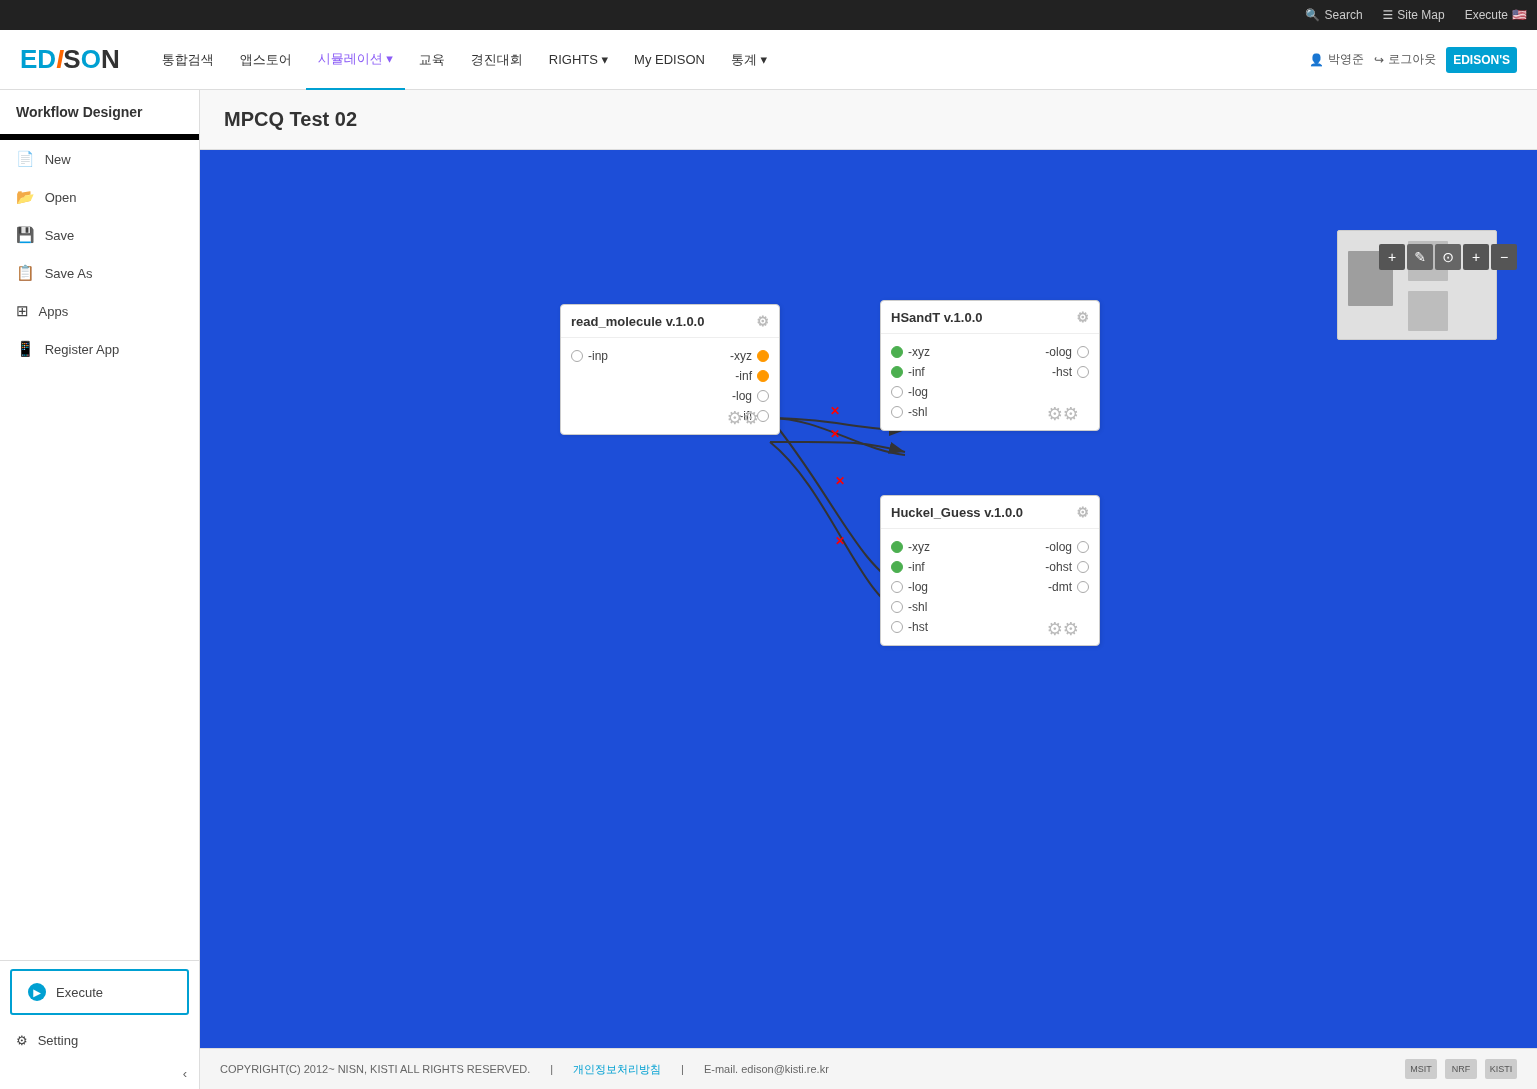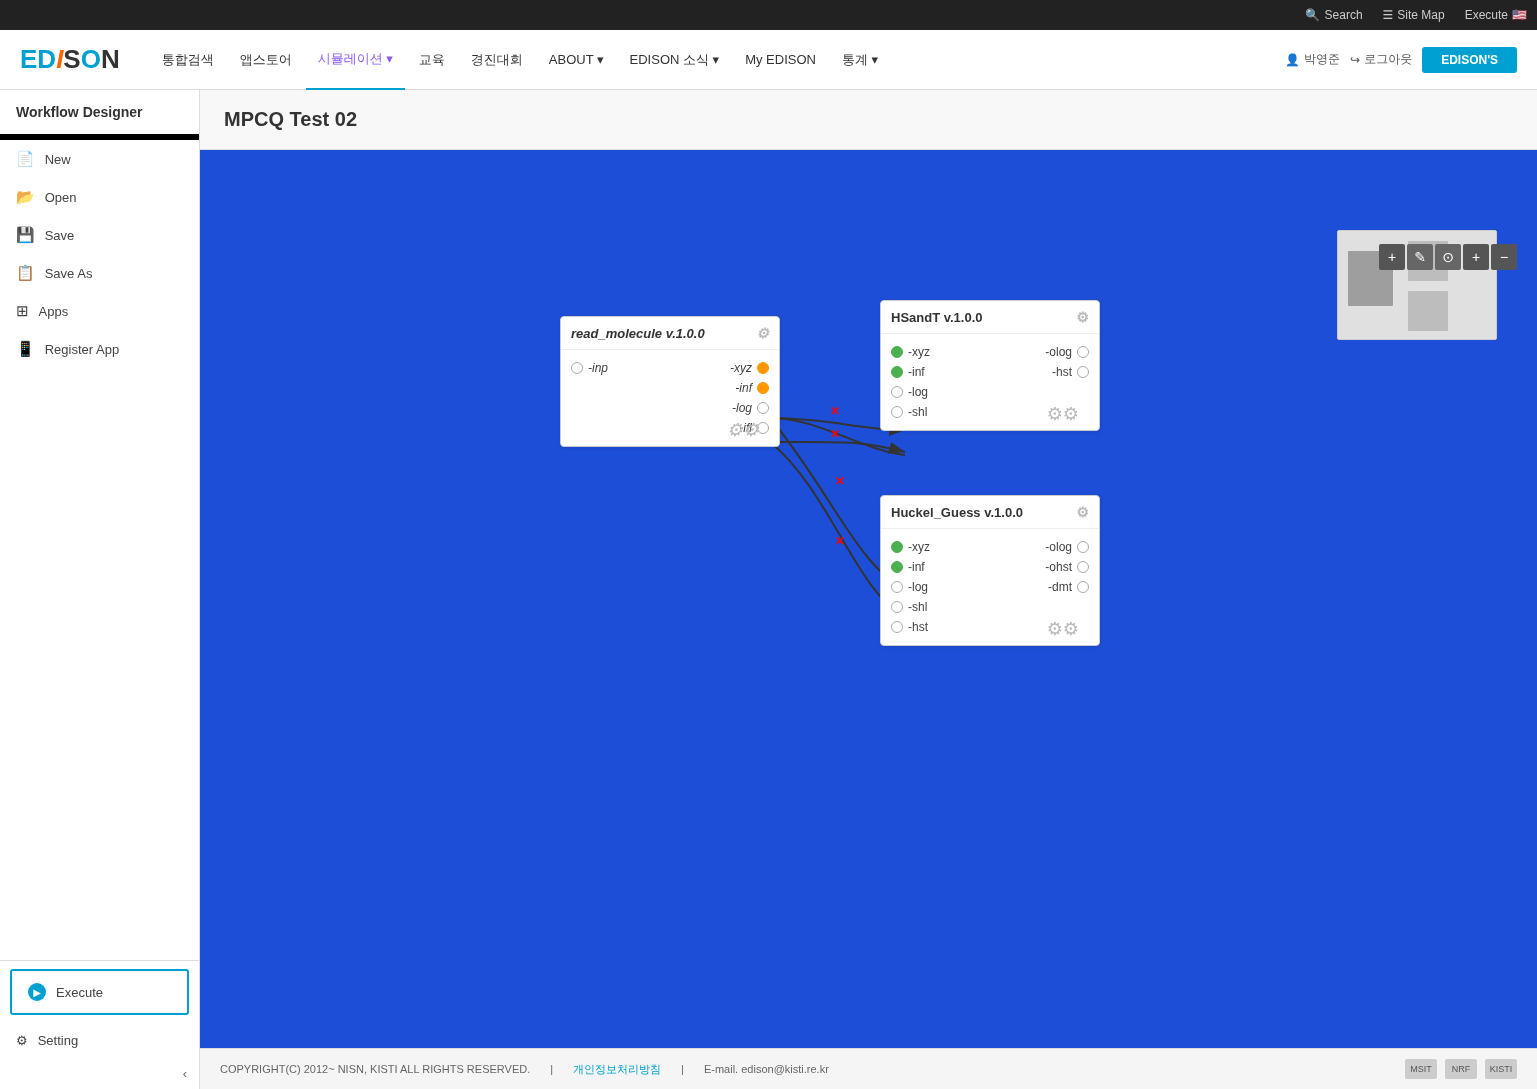--- a/index.html
+++ b/index.html
@@ -54,21 +54,21 @@
       color: #333;
       white-space: nowrap;
     }
     .nav-item.active { color: #8b5cf6; border-bottom: 2px solid #00a0d2; }
     .nav-right { display: flex; align-items: center; gap: 10px; margin-left: auto; }
     .nav-right-item { display: flex; align-items: center; gap: 4px; cursor: pointer; color: #555; font-size: 12px; }
     .btn-edisons {
       background: #00a0d2;
       color: #fff;
       border: none;
-      padding: 6px 19px;
+      padding: 6px 7px;
       border-radius: 3px;
       cursor: pointer;
       font-size: 12px;
       font-weight: bold;
     }
 
     
     .main-layout { display: flex; height: calc(1089px - 90px); }
 
     
@@ -305,22 +305,21 @@
       <span class="logo-s">S</span>
       <span class="logo-o">O</span>
       <span class="logo-n">N</span>
   </div>
   <div class="nav-items">
     <div class="nav-item">통합검색</div>
     <div class="nav-item">앱스토어</div>
     <div class="nav-item active">시뮬레이션 ▾</div>
     <div class="nav-item">교육</div>
     <div class="nav-item">경진대회</div>
-    <div class="nav-item">ABOUT ▾</div>
-    <div class="nav-item">EDISON 소식 ▾</div>
+    <div class="nav-item">RIGHTS ▾</div>
     <div class="nav-item">My EDISON</div>
     <div class="nav-item">통계 ▾</div>
   </div>
   <div class="nav-right">
     <div class="nav-right-item">
       <span>👤</span>
       <span>박영준</span>
     </div>
     <div class="nav-right-item">
       <span>↪</span>
@@ -399,21 +398,21 @@
         <path d="M 570 228 C 630 300 660 380 705 398" stroke="#333" stroke-width="2" fill="none" marker-end="url(#arrowhead)"></path>
 
         <path d="M 570 252 C 630 300 660 410 705 424" stroke="#333" stroke-width="2" fill="none" marker-end="url(#arrowhead)"></path>
 
         <text x="630" y="225" fill="red" font-size="12" font-weight="bold">✕</text>
         <text x="630" y="248" fill="red" font-size="12" font-weight="bold">✕</text>
         <text x="635" y="295" fill="red" font-size="12" font-weight="bold">✕</text>
         <text x="635" y="355" fill="red" font-size="12" font-weight="bold">✕</text>
       </svg>
 
-      <div class="wf-node" style="left: 360px; top: 126px; width: 220px; font-style: italic;">
+      <div class="wf-node" style="left: 360px; top: 114px; width: 220px;">
         <div class="wf-node-header">
           <span>read_molecule v.1.0.0</span>
           <span class="gear-icon">⚙</span>
         </div>
         <div class="wf-node-body">
 
           <div class="wf-port-row">
             <div class="wf-port-left">
               <span class="port-dot empty"></span>
               <span>-inp</span>

